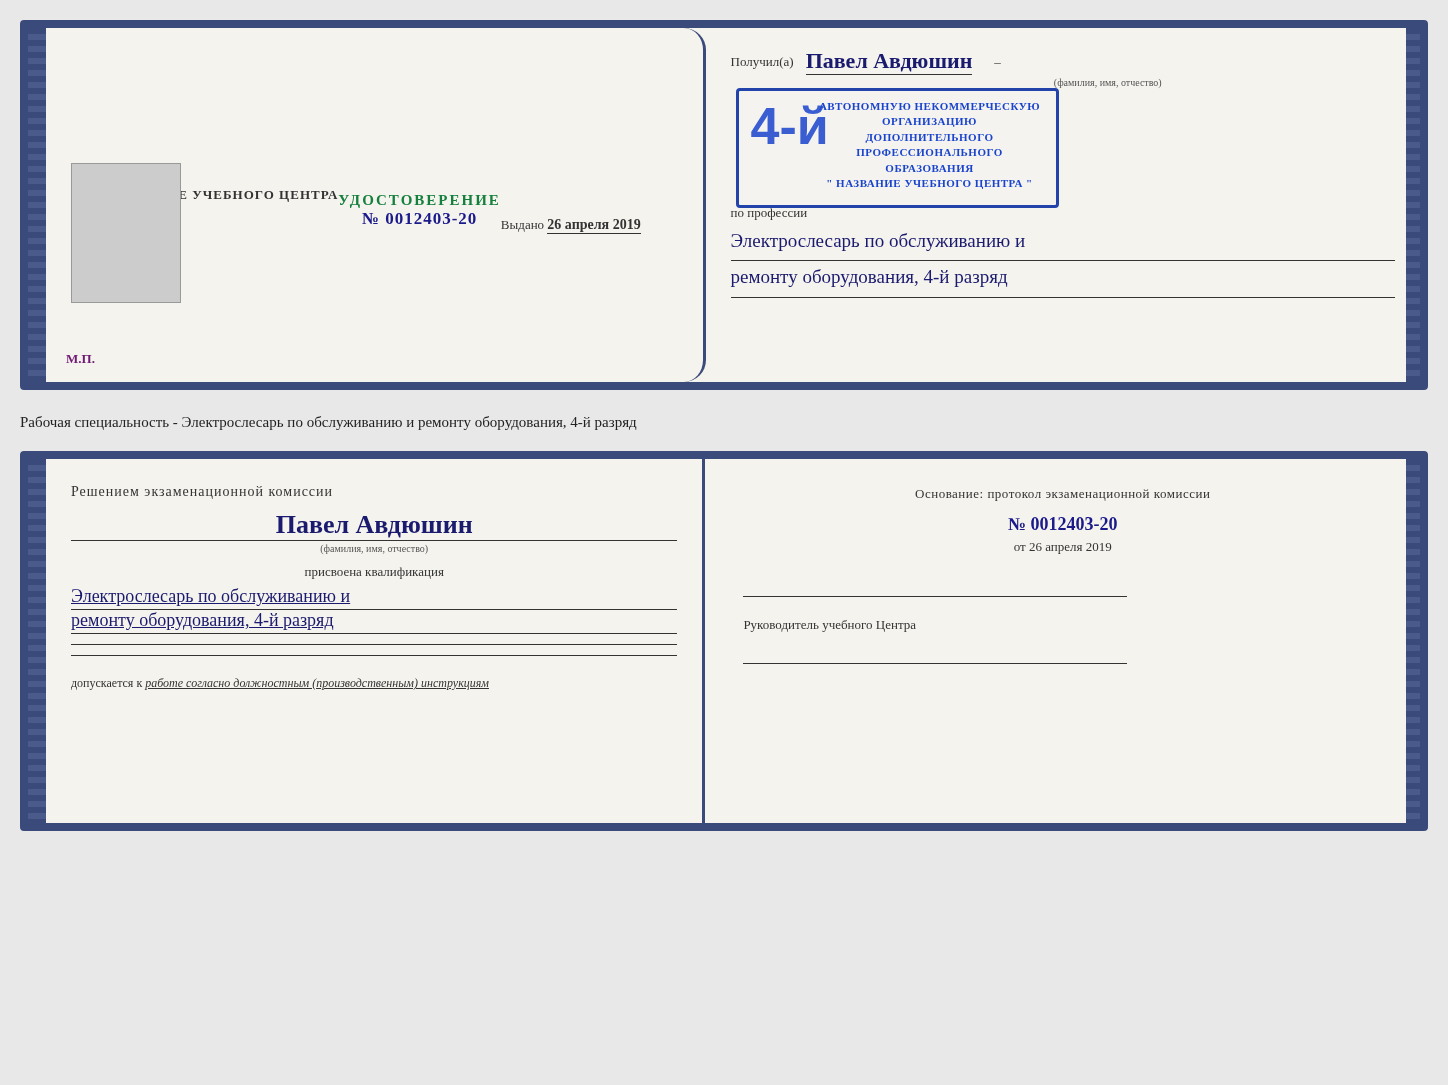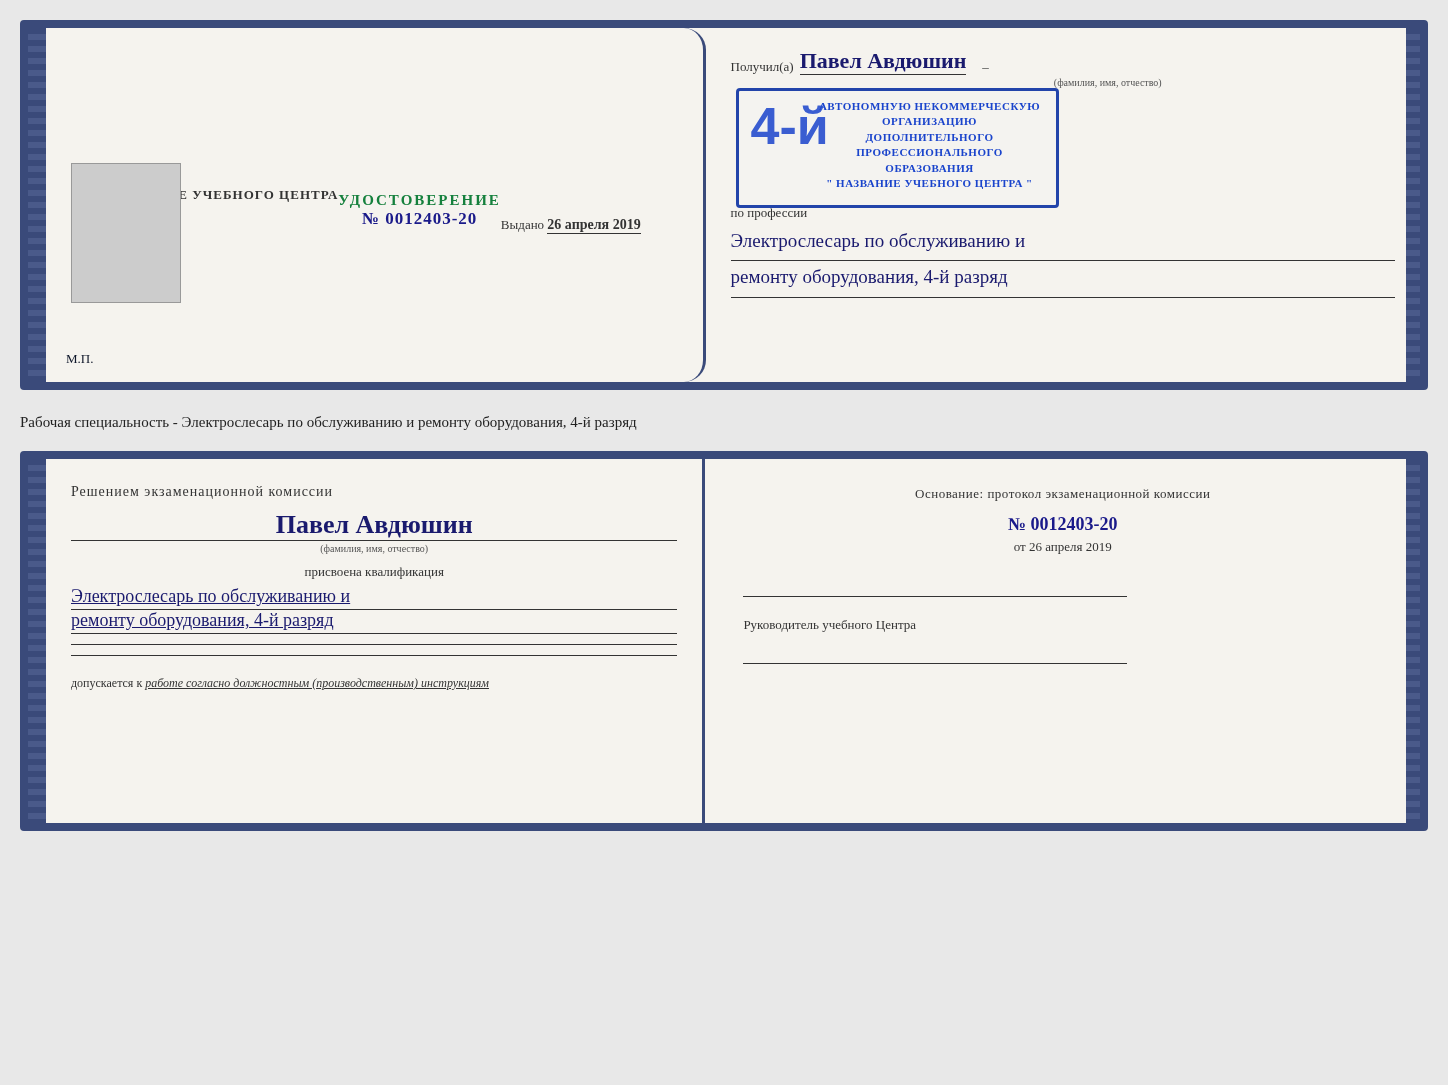--- a/index.html
+++ b/index.html
@@ -109,38 +109,38 @@
       font-size: 14px;
       font-weight: bold;
       color: #333;
     }
 
     .mp-label {
       position: absolute;
       bottom: 15px;
       left: 20px;
       font-size: 13px;
-      font-weight: normal;
-      color: #0f172a;
+      font-weight: bold;
+      color: #701a75;
     }
 
     .underline-field {
       border-bottom: 1px solid #333;
       display: inline-block;
       min-width: 80px;
     }
 
     
     .poluchil-line {
       font-size: 13px;
       color: #333;
       margin-bottom: 2px;
       display: flex;
-      align-items: flex-end;
-      gap: 6px;
+      align-items: center;
+      gap: 12px;
     }
 
     .handwritten-name {
       font-family: 'Segoe Script', 'Comic Sans MS', cursive;
       font-size: 22px;
       color: #1a1a6e;
       font-weight: bold;
     }
 
     .small-label {

